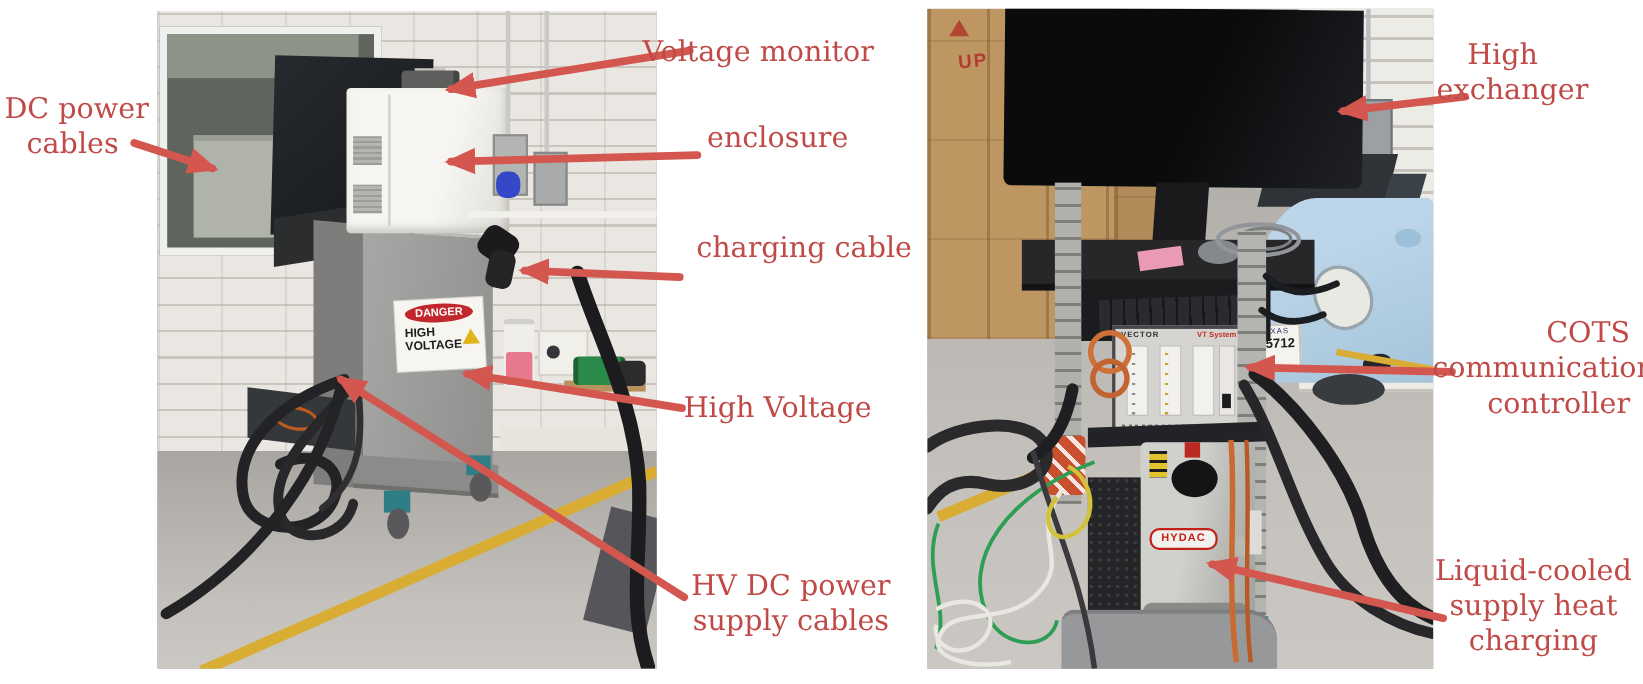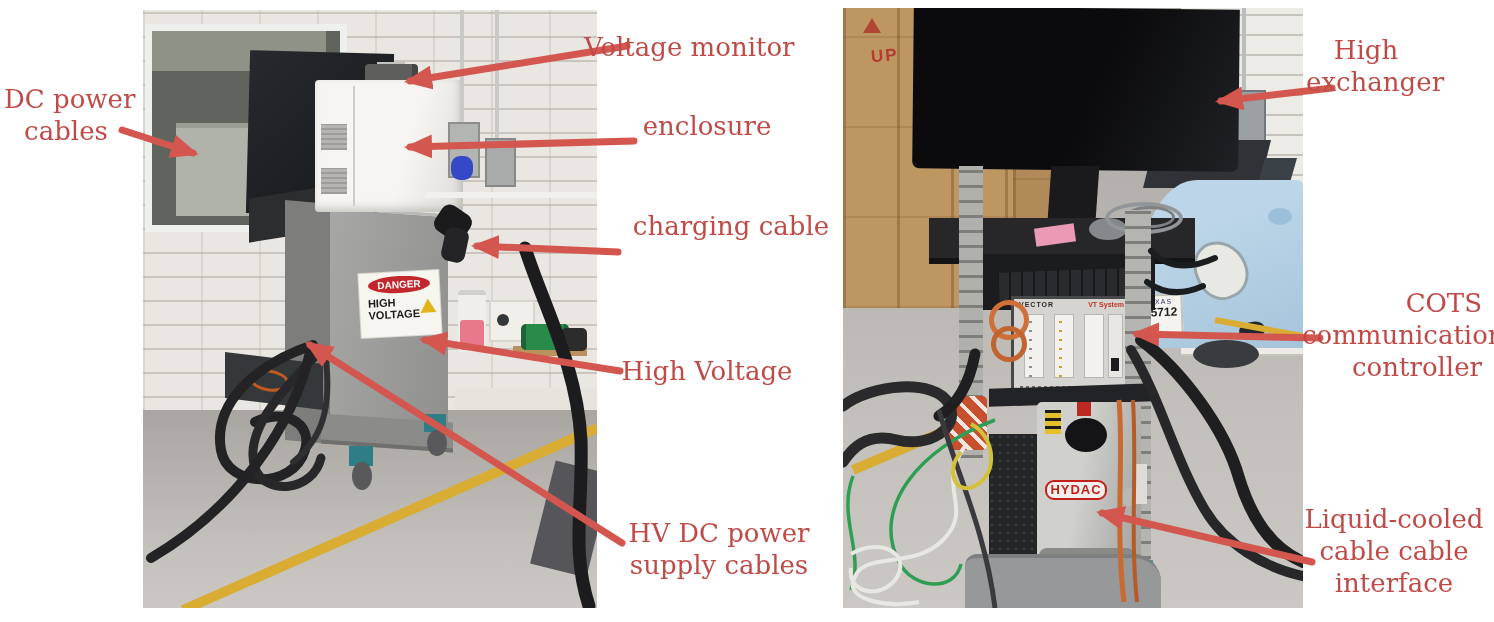--- a/index.html
+++ b/index.html
@@ -165,21 +165,21 @@
     <div class="abs" style="left:146px;top:378px;width:164px;height:18px;background:#222326;transform:skewY(-2deg);"></div>
     <div class="abs" style="left:146px;top:292px;width:30px;height:30px;border:5px solid #cf7038;border-radius:50%;"></div>
     <div class="abs" style="left:148px;top:318px;width:26px;height:26px;border:5px solid #c26430;border-radius:50%;"></div>
     <div class="abs" style="left:106px;top:388px;width:38px;height:54px;background:#c8502e;background-image:repeating-linear-gradient(45deg,rgba(255,255,255,.85) 0 4px,transparent 4px 13px);border-radius:5px;"></div>
 
     <div class="abs mesh" style="left:146px;top:426px;width:94px;height:138px;"></div>
     <div class="abs" style="left:194px;top:394px;width:104px;height:194px;background:linear-gradient(100deg,#d0d0cc 40%,#9e9e9a);border-radius:5px;">
       <div class="abs" style="left:8px;top:8px;width:16px;height:24px;background:repeating-linear-gradient(0deg,#e2c12c 0 5px,#1d1d1d 5px 8px);"></div>
       <div class="abs" style="left:40px;top:0;width:14px;height:14px;background:#bb2a22;"></div>
       <div class="abs" style="left:28px;top:16px;width:42px;height:34px;background:#141416;border-radius:50%;"></div>
-      <div class="abs sans" style="left:8px;top:78px;width:58px;height:16px;background:#f2f0ec;border:2px solid var(--hydac,#c22018);border-radius:9px;color:var(--hydac,#c22018);font-weight:bold;font-size:13px;line-height:16px;text-align:center;letter-spacing:1px;">HYDAC</div>
+      <div class="abs sans" style="left:8px;top:78px;width:58px;height:16px;background:#f2f0ec;border:2px solid var(--hydac,#c22018);border-radius:9px;color:var(--hydac,#c22018);font-weight:bold;font-size:10px;line-height:16px;text-align:center;letter-spacing:1px;">HYDAC</div>
       <div class="abs" style="right:2px;top:86px;width:18px;height:18px;background:#b8b8b4;border-radius:50%;"></div>
       <div class="abs" style="right:-6px;top:62px;width:13px;height:40px;background:#dddcd8;"></div>
       <div class="abs" style="left:2px;top:146px;width:96px;height:20px;background:#8a8a86;border-radius:8px;"></div>
       <div class="abs" style="left:12px;top:162px;width:22px;height:22px;background:#97978f;border-radius:50%;"></div>
       <div class="abs" style="left:58px;top:164px;width:24px;height:22px;background:#a2a29a;border-radius:50%;"></div>
     </div>
     <div class="abs" style="left:286px;top:552px;width:24px;height:24px;background:#3a9aa0;"></div>
     <div class="abs" style="left:122px;top:546px;width:196px;height:56px;background:#96989a;border-radius:12px 28px 6px 6px;border-top:4px solid #7d7f81;"></div>
 
     <svg class="photoov" width="460" height="600" viewBox="0 0 460 600">
@@ -226,22 +226,22 @@
     <div>High</div>
     <div>exchanger</div>
   </div>
   <div class="callout" style="left:1302px;top:287px;width:180px;text-align:right;">
     <div>COTS</div>
     <div>communication</div>
     <div>controller</div>
   </div>
   <div class="callout" style="left:1304px;top:503px;width:180px;">
     <div>Liquid-cooled</div>
-    <div>cable cable</div>
-    <div>interface</div>
+    <div>supply heat</div>
+    <div>charging</div>
   </div>
 
   <svg class="overlay" width="1494" height="622" viewBox="0 0 1494 622">
     <defs>
       <marker id="ah" markerUnits="userSpaceOnUse" markerWidth="28" markerHeight="24" refX="22" refY="12" orient="auto">
         <path id="ah-path" d="M0,0 L28,12 L0,24 z" fill="#d4574f"></path>
       </marker>
     </defs>
     <line class="arrow" x1="122" y1="130" x2="193" y2="153" stroke-width="7" stroke-linecap="round" marker-end="url(#ah)" stroke="#d4574f"></line>
     <line class="arrow" x1="627" y1="46" x2="410" y2="81" stroke-width="7" stroke-linecap="round" marker-end="url(#ah)" stroke="#d4574f"></line>

